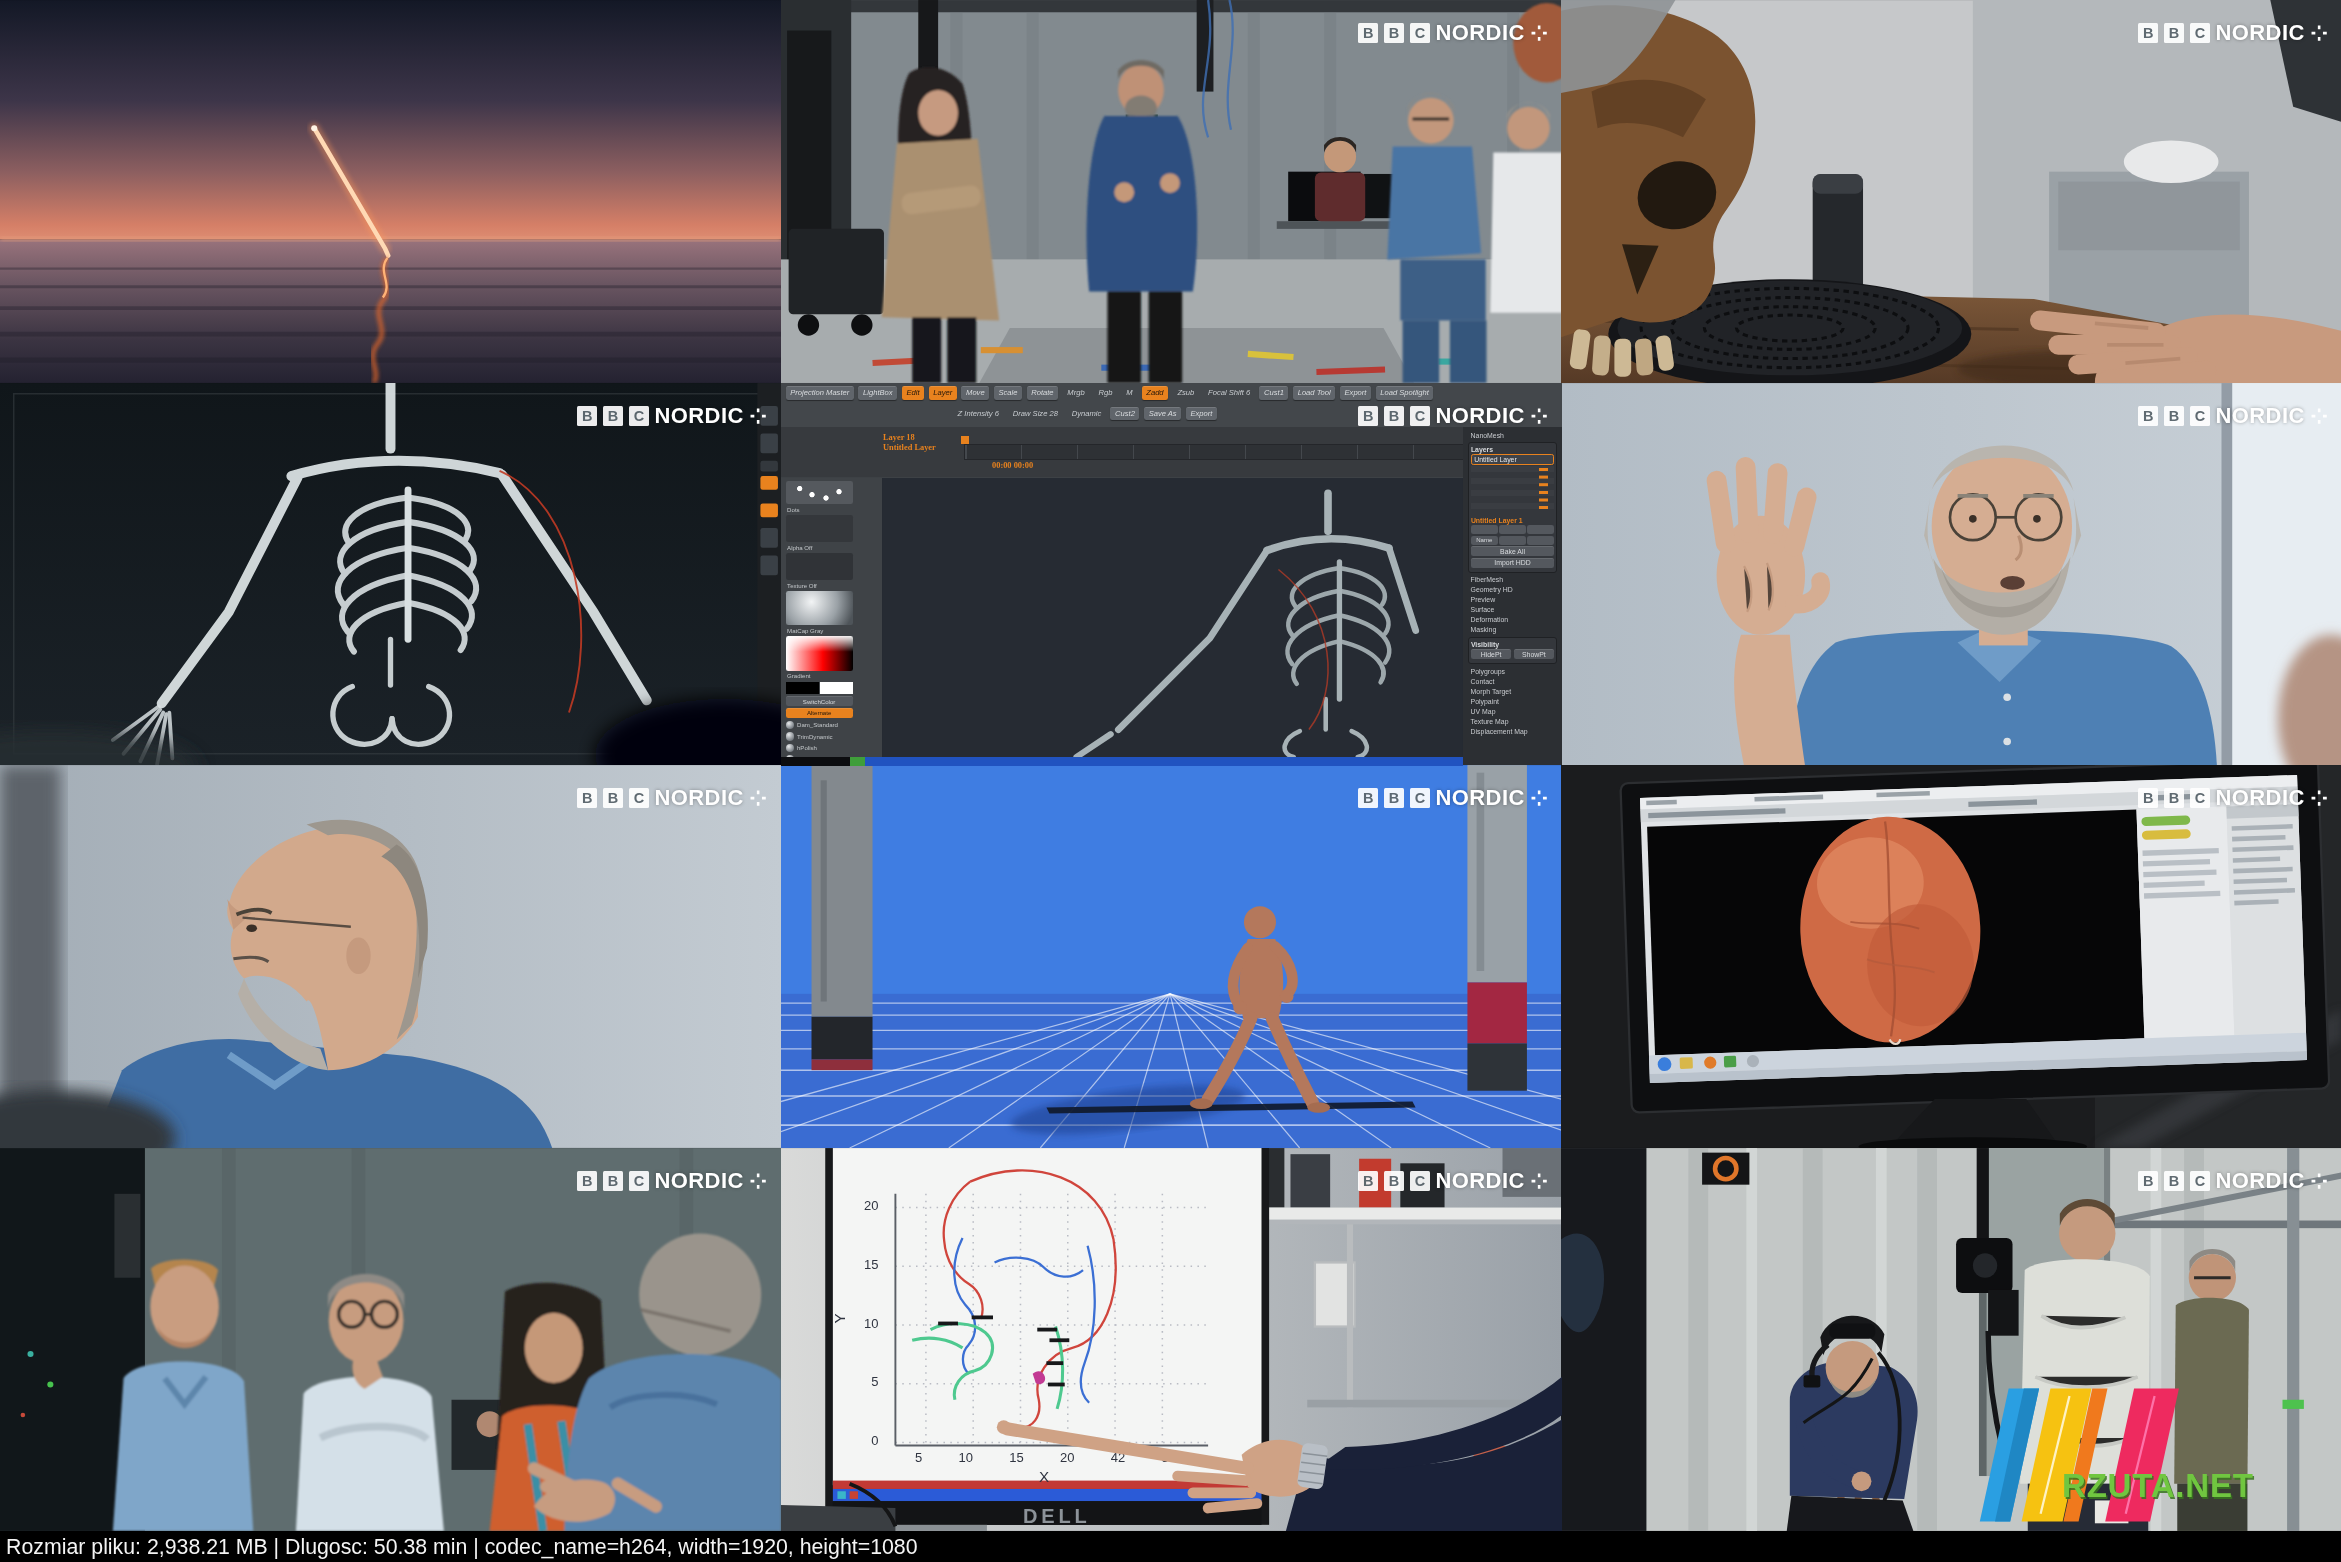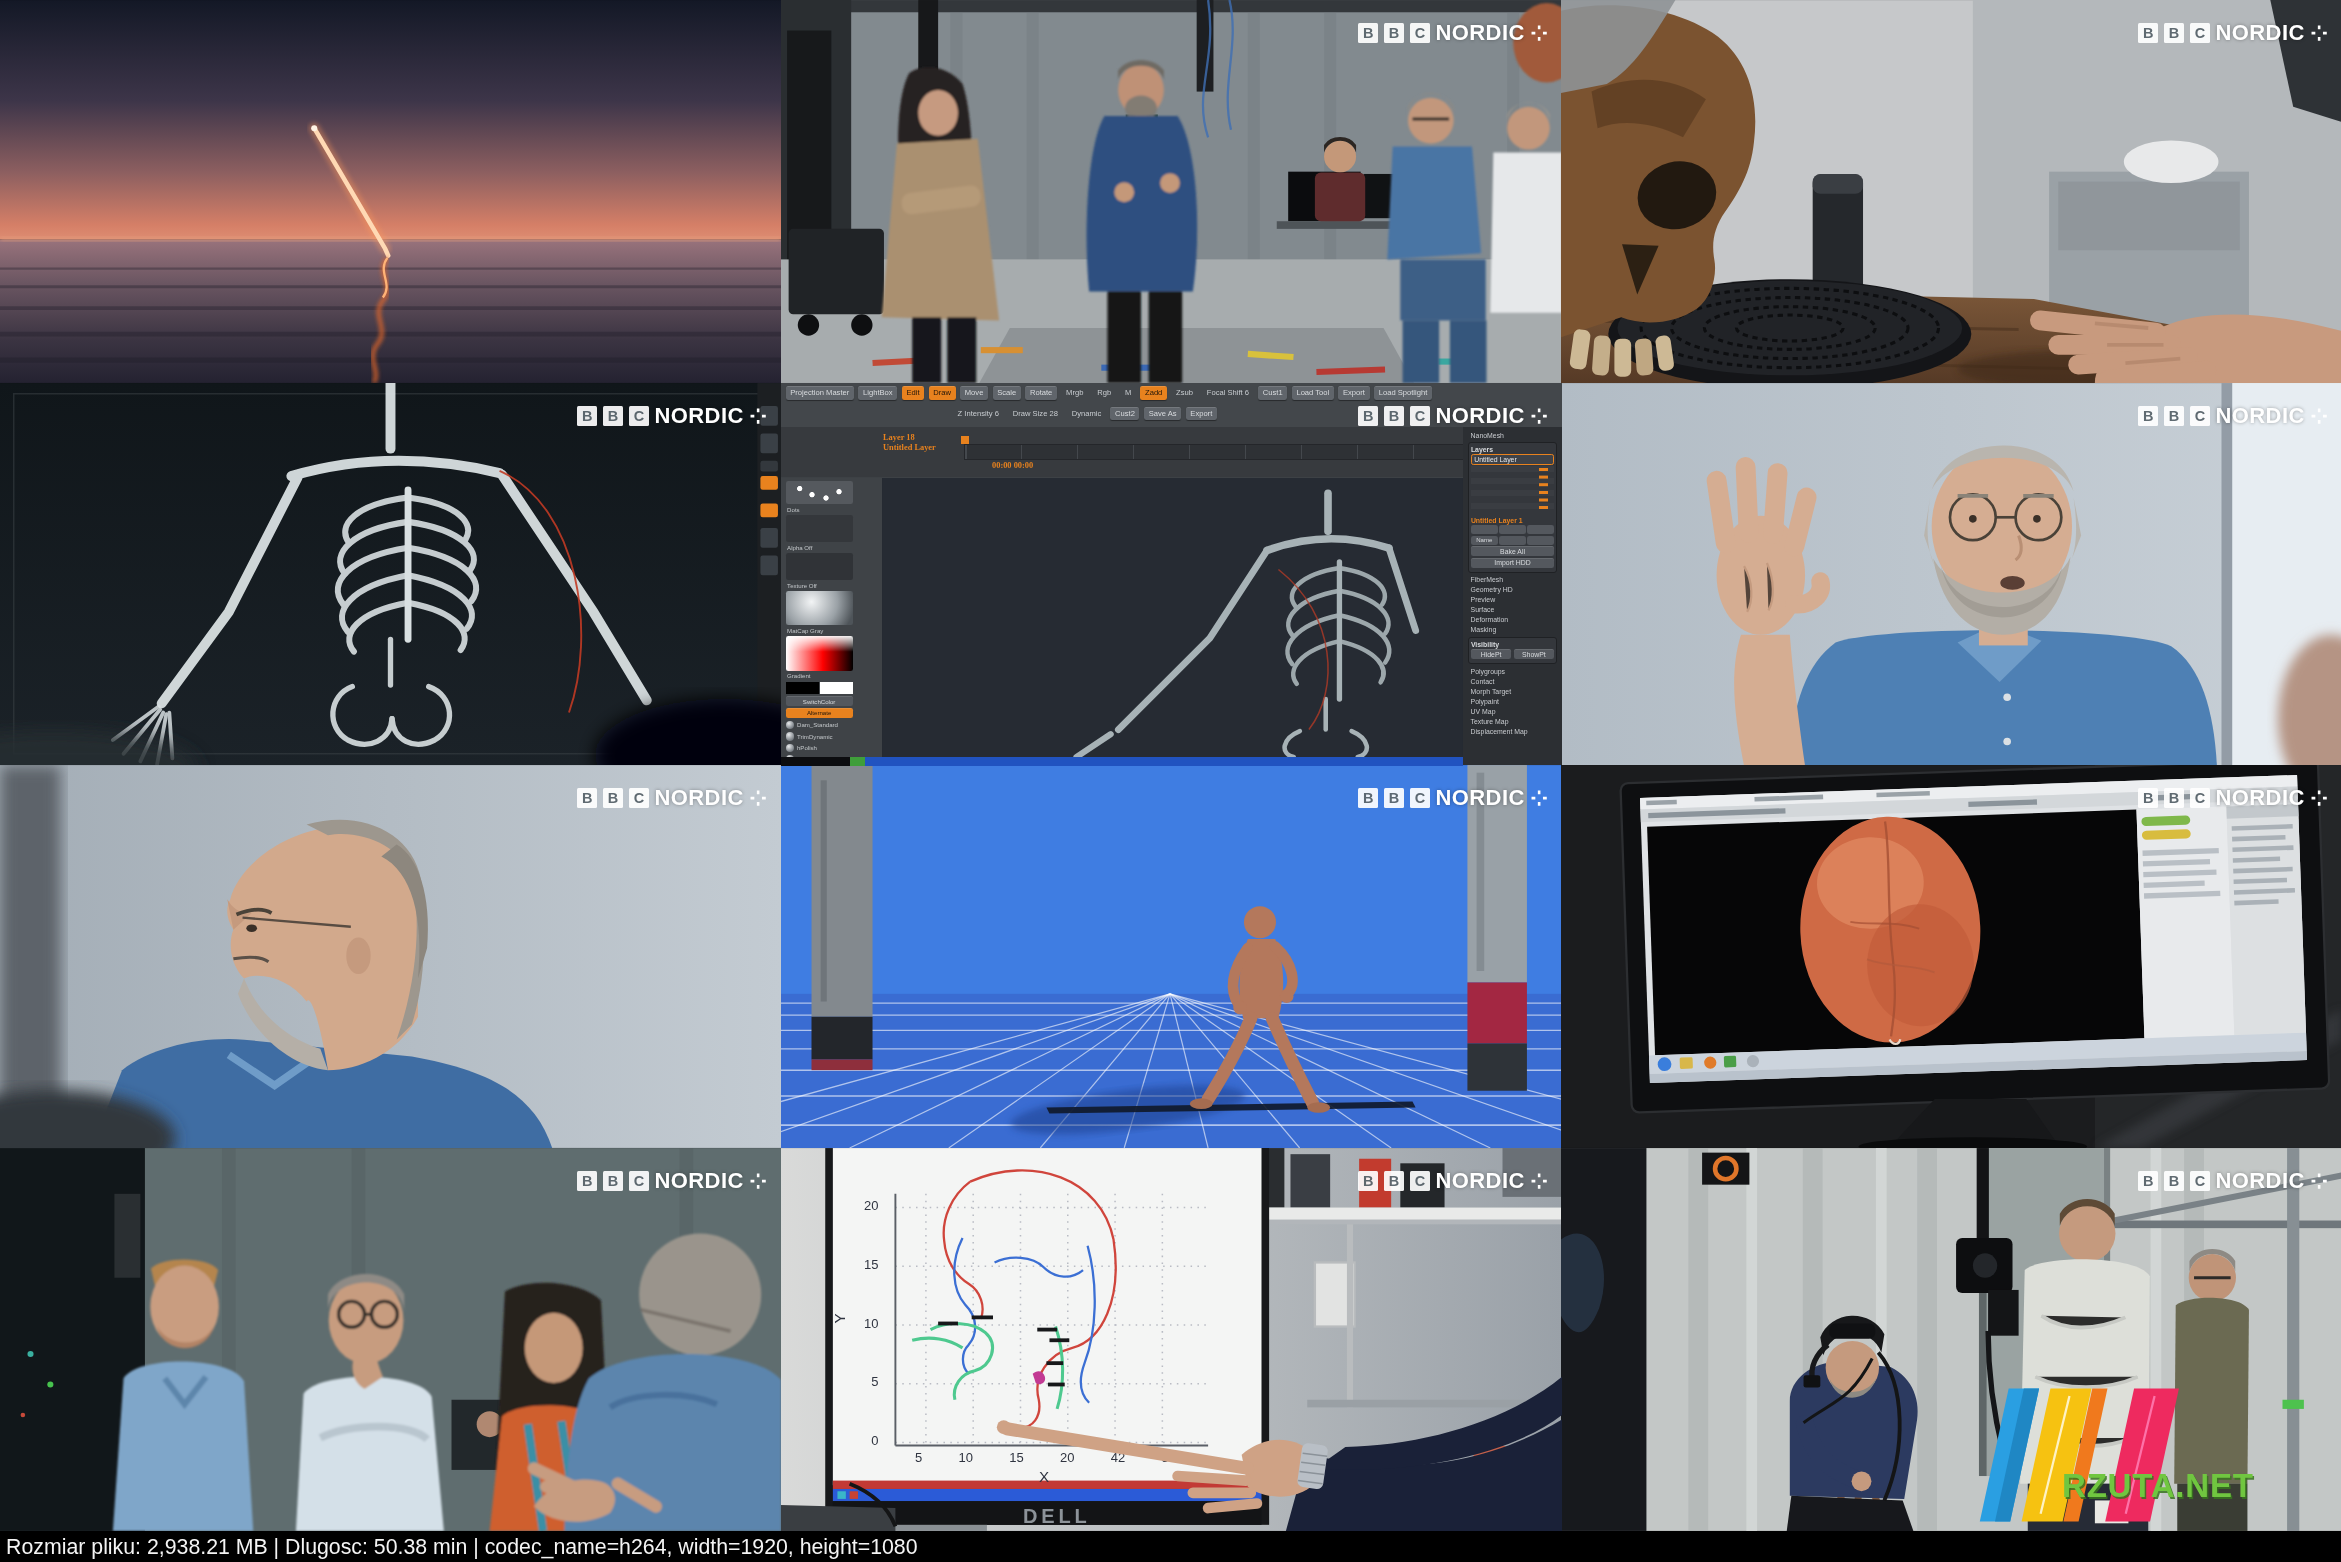--- a/index.html
+++ b/index.html
@@ -14,21 +14,21 @@
   .bbc .nm{color:#fff;font-size:22px;font-weight:bold;letter-spacing:0.4px;text-shadow:0 0 3.8px rgba(0,0,0,.35);}
   
   .statusbar{position:absolute;left:0;top:1531px;width:2342px;height:32px;background:#000;color:#f4f4f4;font-size:21.3px;line-height:32px;padding-left:6.1px;box-sizing:border-box;}
   
   .rzuta{position:absolute;left:1949px;top:1377px;width:393px;height:152px;z-index:9;}
   .rz-text{position:absolute;left:113px;top:90px;font-size:33px;font-weight:bold;color:#70c640;letter-spacing:0.8px;text-shadow:1.5px 1.5px 0 rgba(55,115,30,.85);}
   
   .zb-top{position:absolute;left:0;top:0;width:781px;height:44px;background:#43474b;border-bottom:0.8px solid #2c2f32;z-index:2;}
   .zb-row1{position:absolute;left:4.6px;top:3px;display:flex;gap:3.8px;align-items:flex-start;}
   .zb-row2{position:absolute;left:172px;top:23.6px;display:flex;gap:6.1px;}
-  .zbt{background:#60656b;color:#d9dcdf;font-size:7.6px;padding:2.3px 4.6px;border-radius:2.3px;max-width:70px;text-align:center;box-shadow:inset 0 0.8px 0 rgba(255,255,255,.18),0 0.8px 0.8px rgba(0,0,0,.4);}
+  .zbt{background:#60656b;color:#d9dcdf;font-size:7.6px;padding:2.3px 4.6px;border-radius:2.3px;max-width:70px;text-align:center;box-shadow:inset 0 0.8px 0 rgba(255,255,255,.18),0 0.8px 0.8px rgba(0,0,0,.4);font-style:italic;}
   .zb-row1 .zbt:nth-child(3),.zb-row1 .zbt:nth-child(4),.zb-row1 .zbt:nth-child(11){background:#e8821e;color:#23160a;}
   .zb-row1 .zbt:nth-child(8),.zb-row1 .zbt:nth-child(9),.zb-row1 .zbt:nth-child(10),.zb-row1 .zbt:nth-child(12),.zb-row1 .zbt:nth-child(13){background:transparent;box-shadow:none;color:#c9cdd1;}
   .zb-row2 .zbt:nth-child(1),.zb-row2 .zbt:nth-child(2),.zb-row2 .zbt:nth-child(3){background:transparent;box-shadow:none;color:#c9cdd1;}
   .zb-time{position:absolute;left:0;top:44px;width:781px;height:50px;background:#373a3e;z-index:2;font-family:Liberation Serif, serif;}
   .zb-layer{position:absolute;left:102px;top:6.1px;color:#e8821e;font-size:8.4px;font-weight:bold;line-height:10px;width:84px;}
   .zb-ruler{position:absolute;left:183px;top:17px;right:27.4px;height:13.7px;background:#2e3135;background-image:repeating-linear-gradient(90deg,#44484d 0 1.5px,transparent 1.5px 56px);border:0.8px solid #24262a;}
   .zb-mark{position:absolute;left:180px;top:9.1px;width:7.6px;height:7.6px;background:#e8821e;}
   .zb-tc{position:absolute;left:203px;top:34px;color:#e8821e;font-size:8.4px;font-weight:bold;margin-left:8px;}
   .zb-shelf{position:absolute;left:0;top:95px;width:101px;height:279px;background:#3f4347;z-index:2;padding:3px 0 0 4.6px;box-sizing:border-box;color:#c4c8cb;font-size:6.1px;}
   .shelf-sq{width:67px;border-radius:2.3px;margin-bottom:1.5px;}
@@ -337,21 +337,21 @@
         </svg>
     </div>
   </div>
 
   <div class="frame c1 r1" style="background:#3d4145">
     <div class="zb-top">
       <div class="zb-row1 toprow">
           <div class="zbt">Projection Master</div>
           <div class="zbt">LightBox</div>
           <div class="zbt">Edit</div>
-          <div class="zbt">Draw</div>
+          <div class="zbt">Layer</div>
           <div class="zbt">Move</div>
           <div class="zbt">Scale</div>
           <div class="zbt">Rotate</div>
           <div class="zbt">Mrgb</div>
           <div class="zbt">Rgb</div>
           <div class="zbt">M</div>
           <div class="zbt">Zadd</div>
           <div class="zbt">Zsub</div>
           <div class="zbt">Focal Shift 6</div>
           <div class="zbt">Cust1</div>

